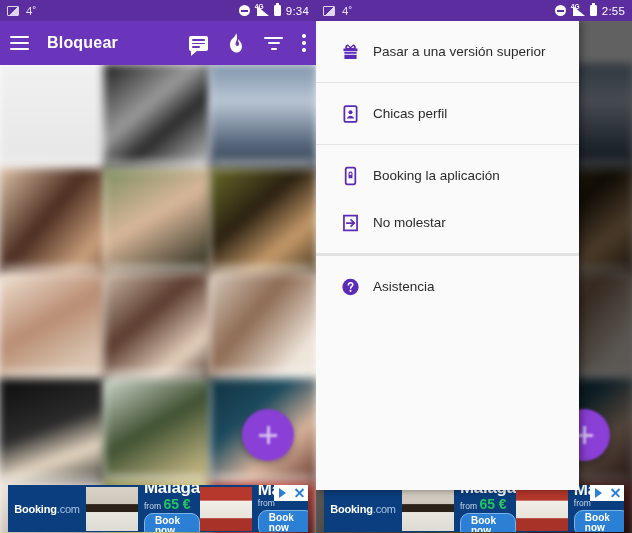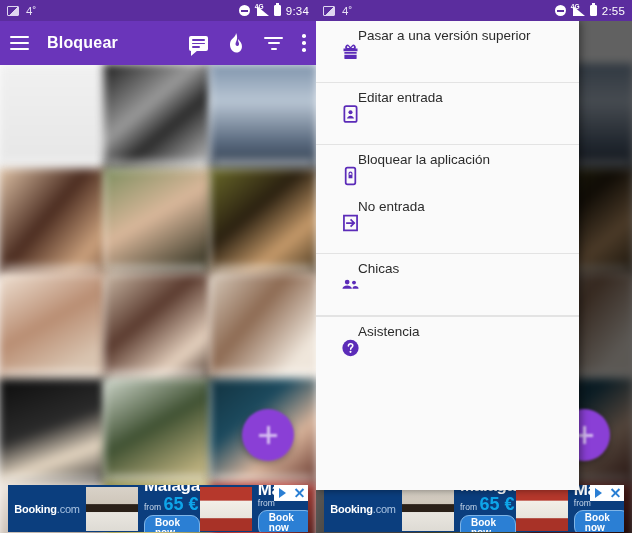--- a/index.html
+++ b/index.html
@@ -65,35 +65,35 @@
   .ad{position:absolute;left:8px;bottom:1px;width:300px;height:47px;background:#0b3e7e;
     z-index:25;display:flex;align-items:center;overflow:hidden;}
   .ad-logo{width:78px;flex:none;text-align:center;font-size:11px;font-weight:bold;color:#ffffff;letter-spacing:-.2px;}
   .ad-logo .dim{color:#a9c3e2;font-weight:normal;}
   .ad-thumb{width:52px;height:44px;flex:none;}
   .ad-thumb.t1{background:linear-gradient(#d9d2c8 0%,#cfc7bb 38%,#2b2119 40%,#2b2119 56%,#e9e6e0 58%,#dedbd4 100%);}
   .ad-thumb.t2{background:linear-gradient(#b6382c 0%,#b6382c 30%,#f2efe8 32%,#e8e4dc 70%,#a83227 72%,#a83227 100%);}
   .ad-copy{flex:1;padding-left:6px;color:#ffffff;line-height:1;}
   .ad-city{font-size:17px;font-weight:bold;letter-spacing:-.3px;}
   .ad-price{font-size:8.5px;color:#c9d9ec;margin-top:1px;}
-  .ad-price b{font-size:18px;color:#0ea5e9;}
+  .ad-price b{font-size:14px;color:#22c55e;}
   .ad-btn{margin-top:2px;display:inline-block;background:#2b7fd4;color:#ffffff;font-size:10px;
     font-weight:bold;border-radius:9px;padding:2px 10px;border:1px solid #7fb4e6;}
   .ad-ctl{position:absolute;right:0;top:0;display:flex;align-items:flex-start;z-index:26;}
   .ad-choice{width:17px;height:16px;background:#ffffff;display:flex;align-items:center;justify-content:center;}
   .ad-choice .tri{width:0;height:0;border-left:7px solid #2b7fd4;border-top:5px solid transparent;border-bottom:5px solid transparent;}
   .ad-close{width:17px;height:16px;background:#ffffff;position:relative;}
   .ad-close:before,.ad-close:after{content:"";position:absolute;left:3px;top:7px;width:11px;height:1.8px;background:#2b7fd4;}
   .ad-close:before{transform:rotate(45deg);} .ad-close:after{transform:rotate(-45deg);}
 
   
   .scrim{position:absolute;top:21px;left:0;width:316px;height:512px;background:rgba(0,0,0,.62);z-index:15;}
   .drawer{position:absolute;top:21px;left:0;width:263px;height:469px;background:#fafafa;z-index:35;
     box-shadow:2px 0 8px rgba(0,0,0,.45);}
-  .mi{position:relative;height:47px;display:flex;align-items:flex-start;padding-left:9px;box-sizing:border-box;}
+  .mi{position:relative;height:47px;display:flex;align-items:center;padding-left:24px;box-sizing:border-box;}
   .mi-lbl{font-size:13.5px;color:#2b2b2b;margin-left:33px;white-space:nowrap;}
   .mi-ic{position:absolute;left:24px;top:50%;transform:translateY(-50%);width:21px;height:21px;}
   .sep{height:1px;background:#e3e3e3;margin:0;}
   .mi-grp{padding:7px 0;}
   svg{display:block;}
 </style>
 </head>
 <body>
 
 <div class="screens">
@@ -316,59 +316,46 @@
         <div class="sep"></div>
         <div class="mi-grp">
           <div class="mi">
             <span class="mi-ic">
               <svg xmlns="http://www.w3.org/2000/svg" viewBox="0 0 24 24" width="21" height="21">
                 <rect x="5" y="3" width="14" height="18" rx="2" fill="none" stroke="#5b2bb8" stroke-width="2"></rect>
                 <circle cx="12" cy="10" r="2.3" fill="#5b2bb8"></circle>
                 <path d="M8 17c.6-2 2.2-3 4-3s3.4 1 4 3z" fill="#5b2bb8"></path>
               </svg>
             </span>
-            <span class="mi-lbl">Editar entrada</span>
+            <span class="mi-lbl">Chicas perfil</span>
           </div>
         </div>
         <div class="sep"></div>
         <div class="mi-grp">
           <div class="mi">
             <span class="mi-ic">
               <svg xmlns="http://www.w3.org/2000/svg" viewBox="0 0 24 24" width="21" height="21">
                 <rect x="6.5" y="2.5" width="11" height="19" rx="2" fill="none" stroke="#5b2bb8" stroke-width="2"></rect>
                 <rect x="9.8" y="10.6" width="4.4" height="4" fill="#5b2bb8"></rect>
                 <path d="M10.3 10.6v-1.3a1.7 1.7 0 0 1 3.4 0v1.3" fill="none" stroke="#5b2bb8" stroke-width="1.3"></path>
               </svg>
             </span>
-            <span class="mi-lbl">Bloquear la aplicación</span>
+            <span class="mi-lbl">Booking la aplicación</span>
           </div>
           <div class="mi">
             <span class="mi-ic">
               <svg xmlns="http://www.w3.org/2000/svg" viewBox="0 0 24 24" width="21" height="21">
                 <path d="M4.5 3.5h15v17h-15z" fill="none" stroke="#5b2bb8" stroke-width="2"></path>
                 <path d="M8 12h8m-3.2-3.4L16.2 12l-3.4 3.4" fill="none" stroke="#5b2bb8" stroke-width="2" stroke-linecap="square"></path>
               </svg>
             </span>
-            <span class="mi-lbl">No entrada</span>
-          </div>
-        </div>
-        <div class="sep"></div>
-        <div class="mi-grp">
-          <div class="mi">
-            <span class="mi-ic">
-              <svg xmlns="http://www.w3.org/2000/svg" viewBox="0 0 24 24" width="21" height="21">
-                <circle cx="8.2" cy="8.6" r="2.7" fill="#5b2bb8"></circle>
-                <circle cx="16" cy="9.2" r="2.2" fill="#5b2bb8"></circle>
-                <path d="M2.8 16.4c0-2.4 2.4-3.8 5.4-3.8s5.4 1.4 5.4 3.8z" fill="#5b2bb8"></path>
-                <path d="M14.2 16.4c0-1.9 1.2-3.3 3.4-3.3 2 0 3.6 1.1 3.6 3.3z" fill="#5b2bb8"></path>
-              </svg>
-            </span>
-            <span class="mi-lbl">Chicas</span>
-          </div>
-        </div>
+            <span class="mi-lbl">No molestar</span>
+          </div>
+        </div>
+        <div class="sep"></div>
         <div class="sep"></div>
         <div class="sep"></div>
         <div class="mi-grp">
           <div class="mi">
             <span class="mi-ic">
               <svg xmlns="http://www.w3.org/2000/svg" viewBox="0 0 24 24" width="21" height="21">
                 <circle cx="12" cy="12" r="9.3" fill="#5b2bb8"></circle>
                 <path d="M9.6 9.6c0-1.4 1.1-2.4 2.5-2.4 1.4 0 2.5 1 2.5 2.3 0 1.6-2 1.8-2.3 3.2l-.1.6" fill="none" stroke="#ffffff" stroke-width="1.8" stroke-linecap="round"></path>
                 <circle cx="12" cy="16.4" r="1.2" fill="#ffffff"></circle>
               </svg>

